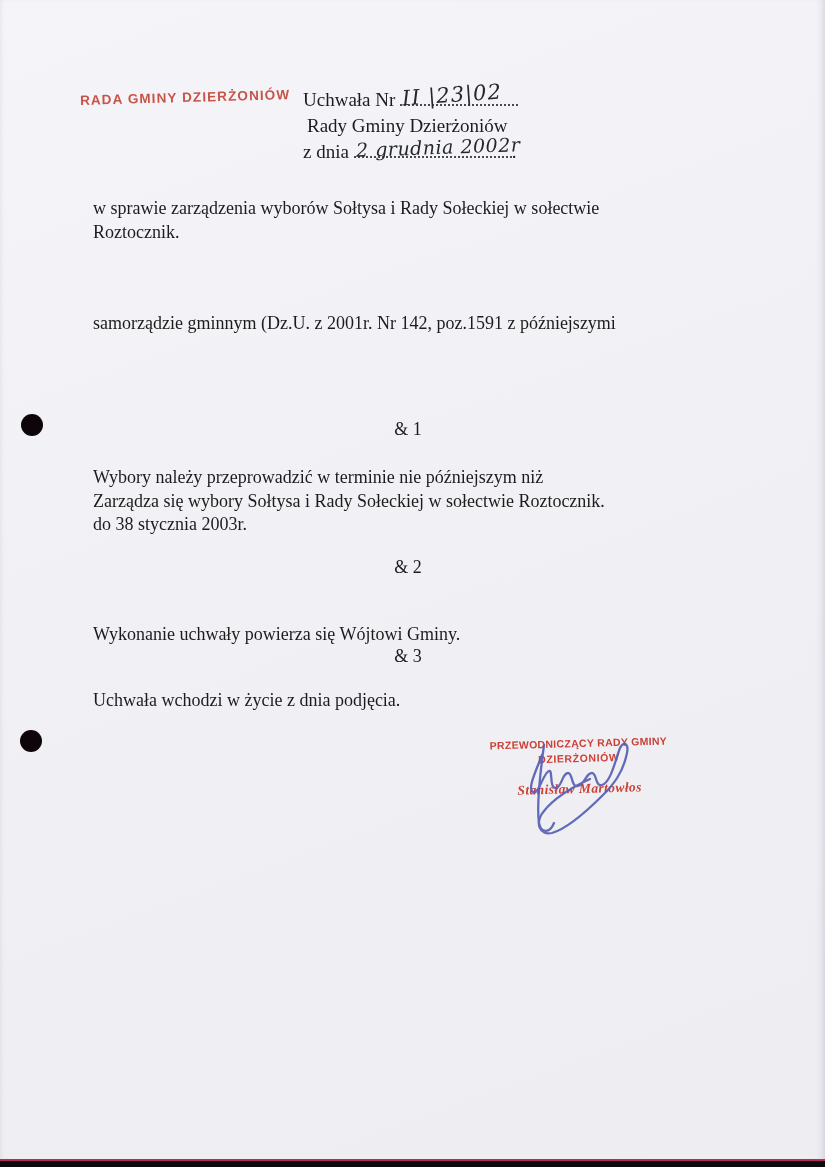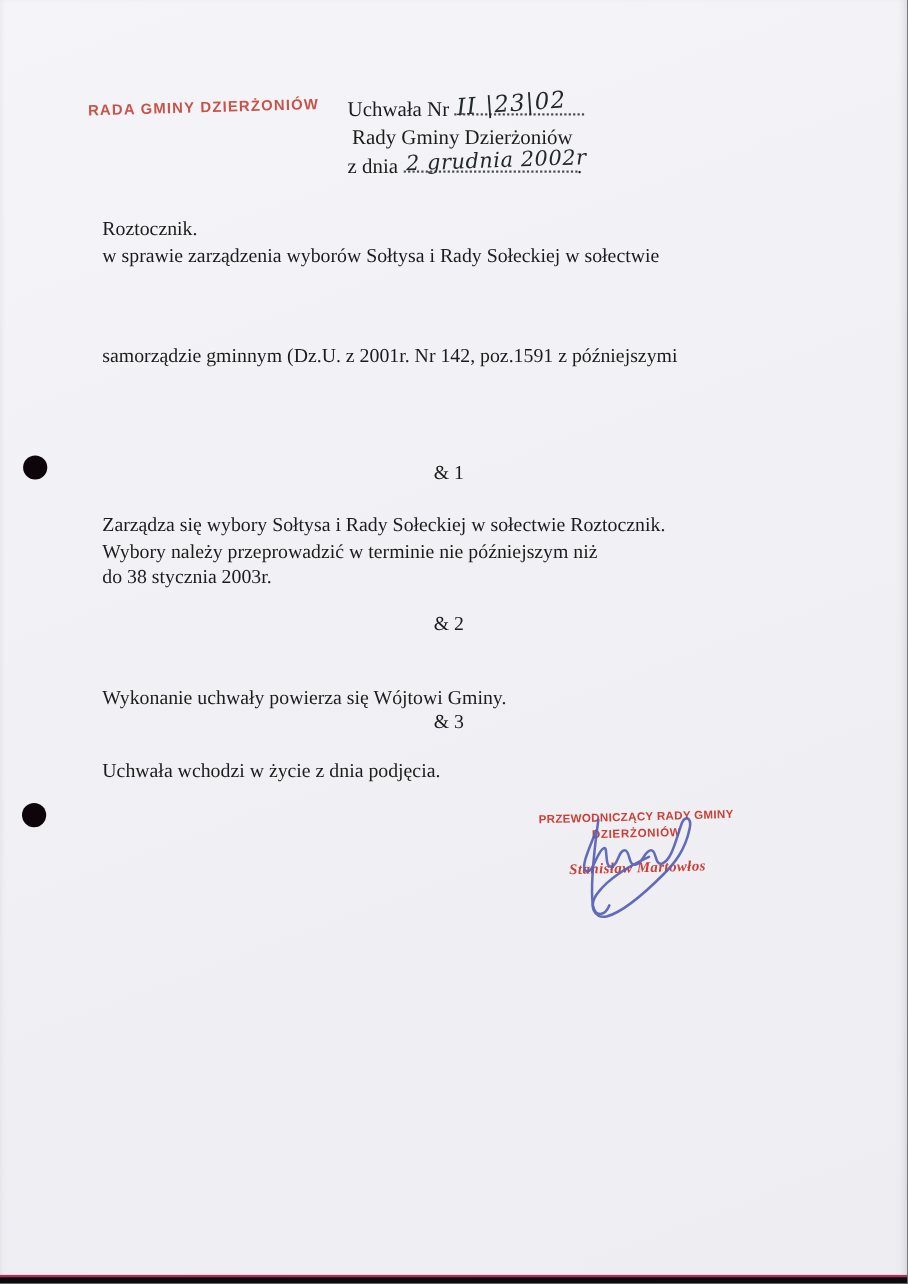--- a/index.html
+++ b/index.html
@@ -22,21 +22,20 @@
     font-weight:bold;font-size:13.5px;letter-spacing:1.1px;
     transform:rotate(-1.6deg);
     white-space:nowrap;
     opacity:.92;
   }
   
   .header{
     position:absolute;left:303px;top:87px;
     font-size:19px;line-height:26px;
     white-space:nowrap;
-    margin-left:13px;
   }
   .header .l2{padding-left:4px;}
   .leader{
     display:inline-block;position:relative;vertical-align:baseline;
     border-bottom:2px dotted #4a4a4a;height:15px;
   }
   .leader.num{width:118px;}
   .leader.date{width:158px;}
   .hand{
     position:absolute;left:2px;bottom:-4px;
@@ -95,32 +94,32 @@
     <div class="l2">Rady Gminy Dzierżoniów</div>
     <div class="l3">
       <span>z dnia</span>
       <span class="leader date">
         <span class="hand date" style="color: rgb(35, 40, 43);">2 grudnia 2002r</span>
       </span><span>.</span>
     </div>
   </div>
 
   <div class="para" style="top:197px">
+    <div>w sprawie zarządzenia wyborów Sołtysa i Rady Sołeckiej w sołectwie</div>
     <div>Roztocznik.</div>
-    <div>w sprawie zarządzenia wyborów Sołtysa i Rady Sołeckiej w sołectwie</div>
   </div>
 
   <div class="para" style="top:312px">
     <div>samorządzie gminnym (Dz.U. z 2001r. Nr 142, poz.1591 z późniejszymi</div>
   </div>
 
   <div class="sec-head" style="top:419px">&amp; 1</div>
   <div class="para" style="top:466px">
+    <div>Wybory należy przeprowadzić w terminie nie późniejszym niż</div>
     <div>Zarządza się wybory Sołtysa i Rady Sołeckiej w sołectwie Roztocznik.</div>
-    <div>Wybory należy przeprowadzić w terminie nie późniejszym niż</div>
     <div>do 38 stycznia 2003r.</div>
   </div>
 
   <div class="sec-head" style="top:557px">&amp; 2</div>
   <div class="para" style="top:623px">
     <div>Wykonanie uchwały powierza się Wójtowi Gminy.</div>
   </div>
 
   <div class="sec-head" style="top:646px">&amp; 3</div>
   <div class="para" style="top:689px">

